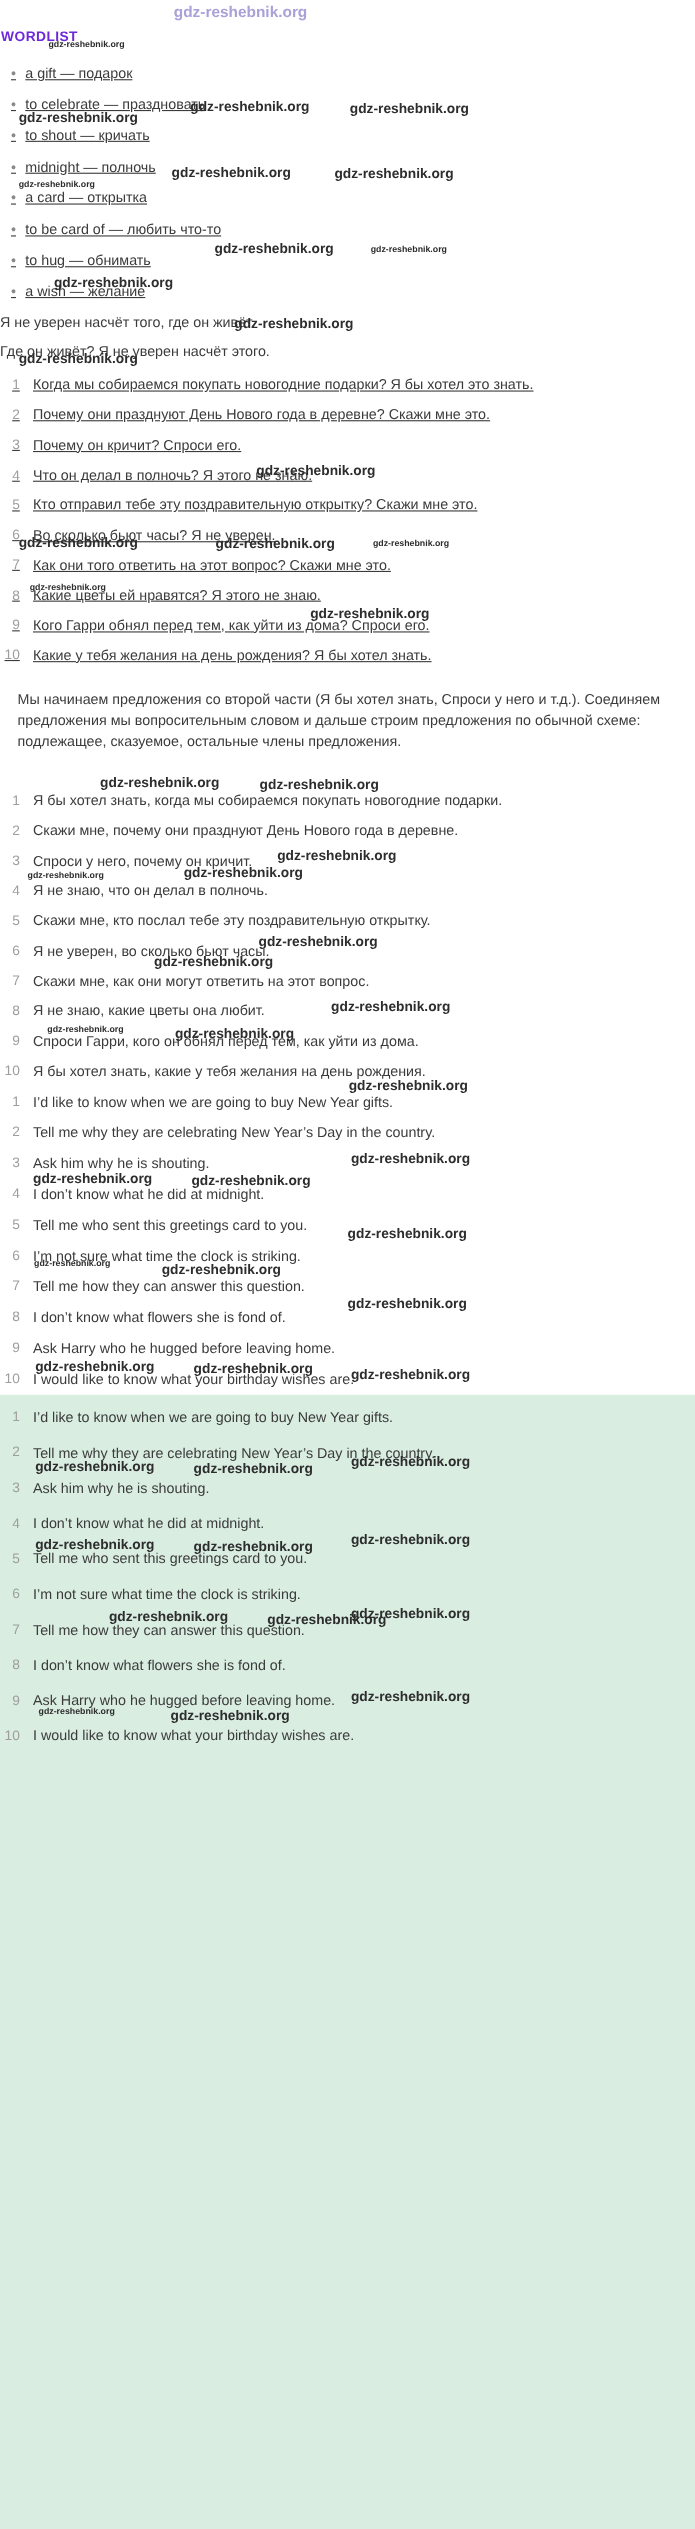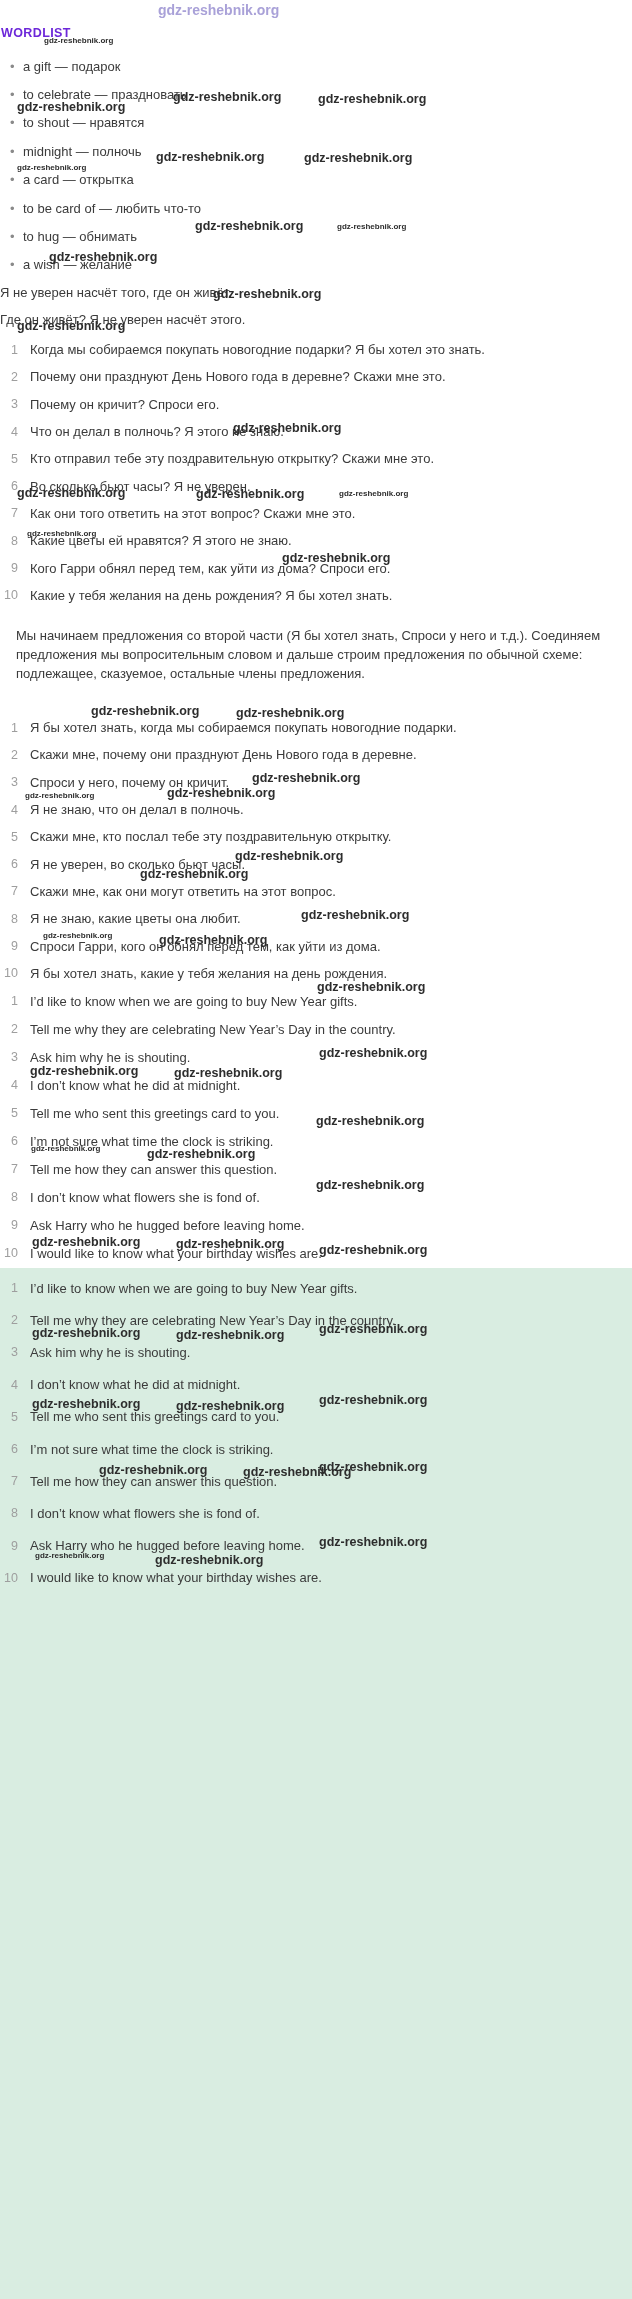--- a/index.html
+++ b/index.html
@@ -17,39 +17,39 @@
   }
   .wm { font-size: 12.5px; }
   .wm-sm { font-size: 8px; }
   .wm-top { font-size: 14px; color: #a9a1d8; }
 
   
   .wordlist-title {
     position: absolute; left: 1px; top: 26px; margin: 0;
     font-size: 12.5px; font-weight: 700; letter-spacing: 0.4px; color: #6d28d9;
   }
-  ul.wordlist { position: absolute; left: 0; top: 52px; margin: 0; padding: 0; list-style: none; }
+  ul.wordlist { position: absolute; left: 0; top: 52px; margin: 0; padding: 0; list-style: none; text-decoration: underline; }
   ul.wordlist li { height: 28.4px; display: flex; align-items: center; font-size: 13px; }
   ul.wordlist li::before {
     content: "•"; color: #8a8a8a; width: 9px; margin-left: 10px; margin-right: 4px; flex: none; font-size: 13px;
   }
 
   
   .example { position: absolute; left: 0; top: 279px; font-size: 13px; }
   .example p { margin: 0; line-height: 27px; }
 
   
   ol.qlist { position: absolute; left: 0; margin: 0; padding: 0; list-style: none; counter-reset: item; }
   ol.qlist li { counter-increment: item; display: flex; align-items: center; font-size: 13px; }
   ol.qlist li::before {
     content: counter(item);
     width: 18px; text-align: right; margin-right: 12px; flex: none;
     color: #9e9e9e; font-size: 12.5px;
   }
-  #questions-ru { top: 336px; }  #questions-ru li { height: 27.3px; }
+  #questions-ru { top: 336px; }  #questions-ru li { height: 27.3px; text-decoration: underline; }
   #answers-ru   { top: 714px; }  #answers-ru li   { height: 27.3px; align-items: center; }
   #answers-en   { top: 987px; }  #answers-en li   { height: 28px; }
 
   
   .explanation {
     position: absolute; left: 0; top: 610px; width: 630px; margin: 16px;
     font-size: 13px; line-height: 19px; color: #3b3b3b;
   }
 
   
@@ -70,21 +70,21 @@
 
   <h1 class="wordlist-title">WORDLIST</h1>
   <ul class="wordlist">
     <li>
         <span>a gift — подарок</span>
       </li>
     <li>
         <span>to celebrate — праздновать</span>
       </li>
     <li>
-        <span>to shout — нравятся</span>
+        <span>to shout — кричать</span>
       </li>
     <li>
         <span>midnight — полночь</span>
       </li>
     <li>
         <span>a card — открытка</span>
       </li>
     <li>
         <span>to be card of — любить что-то</span>
       </li>

